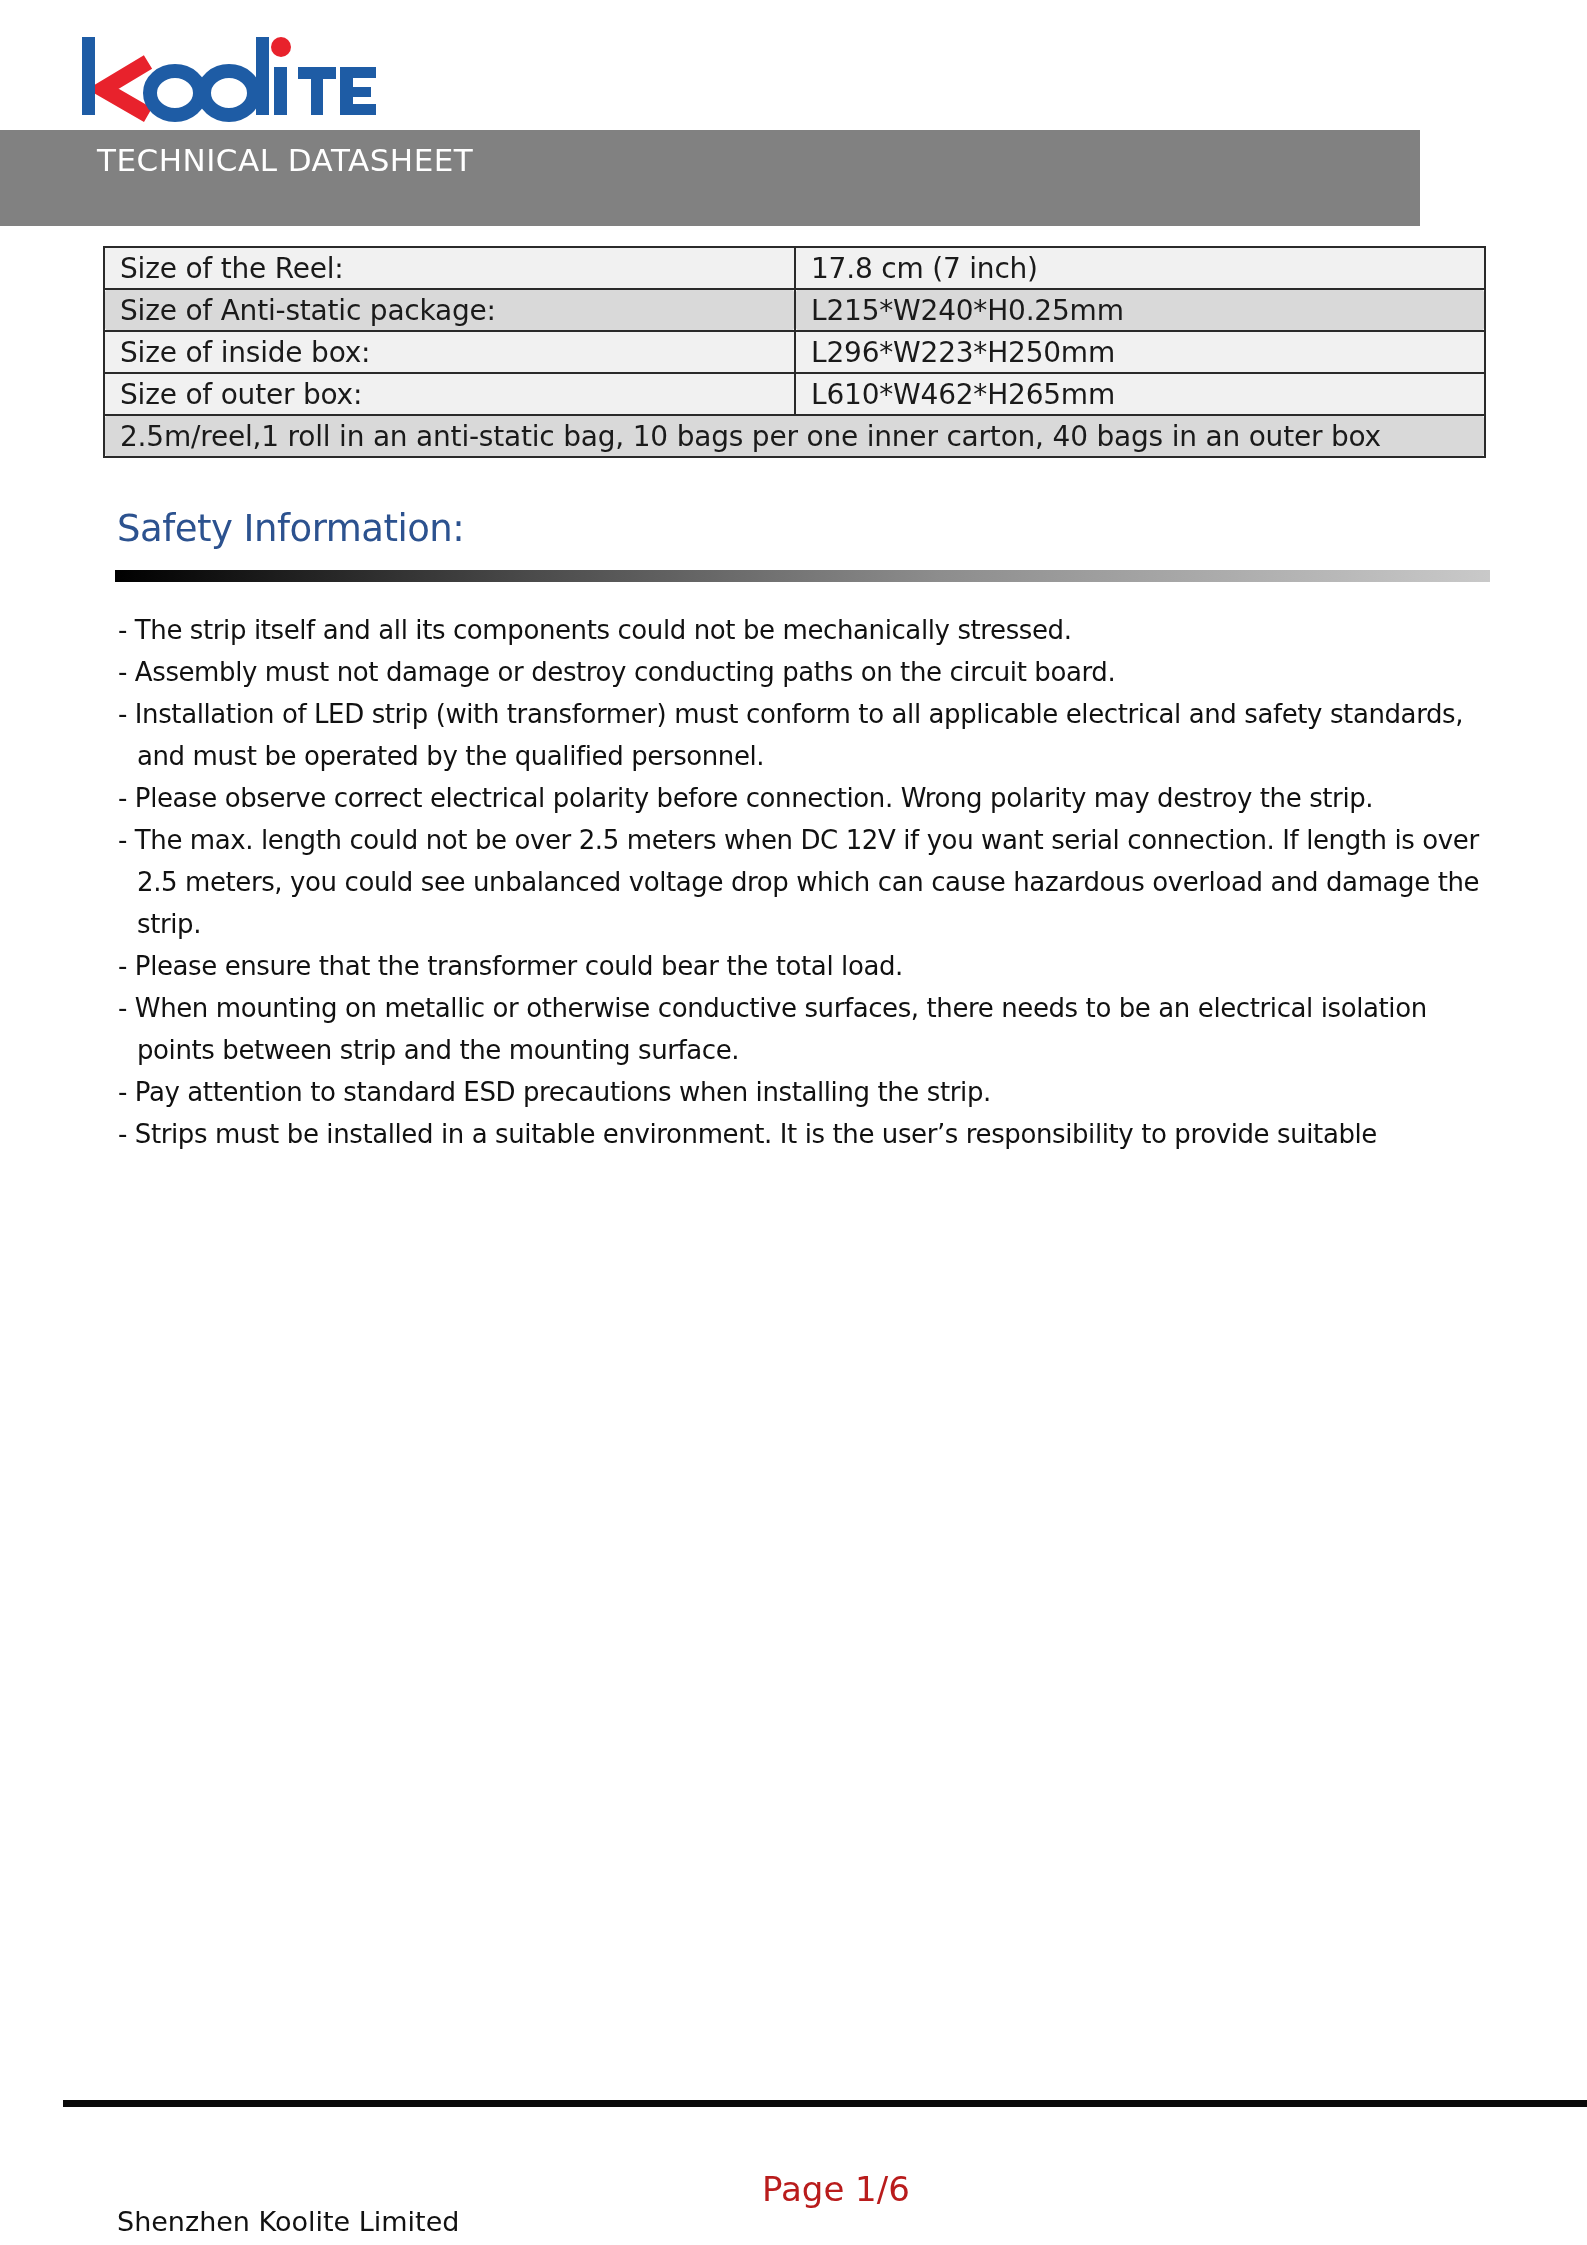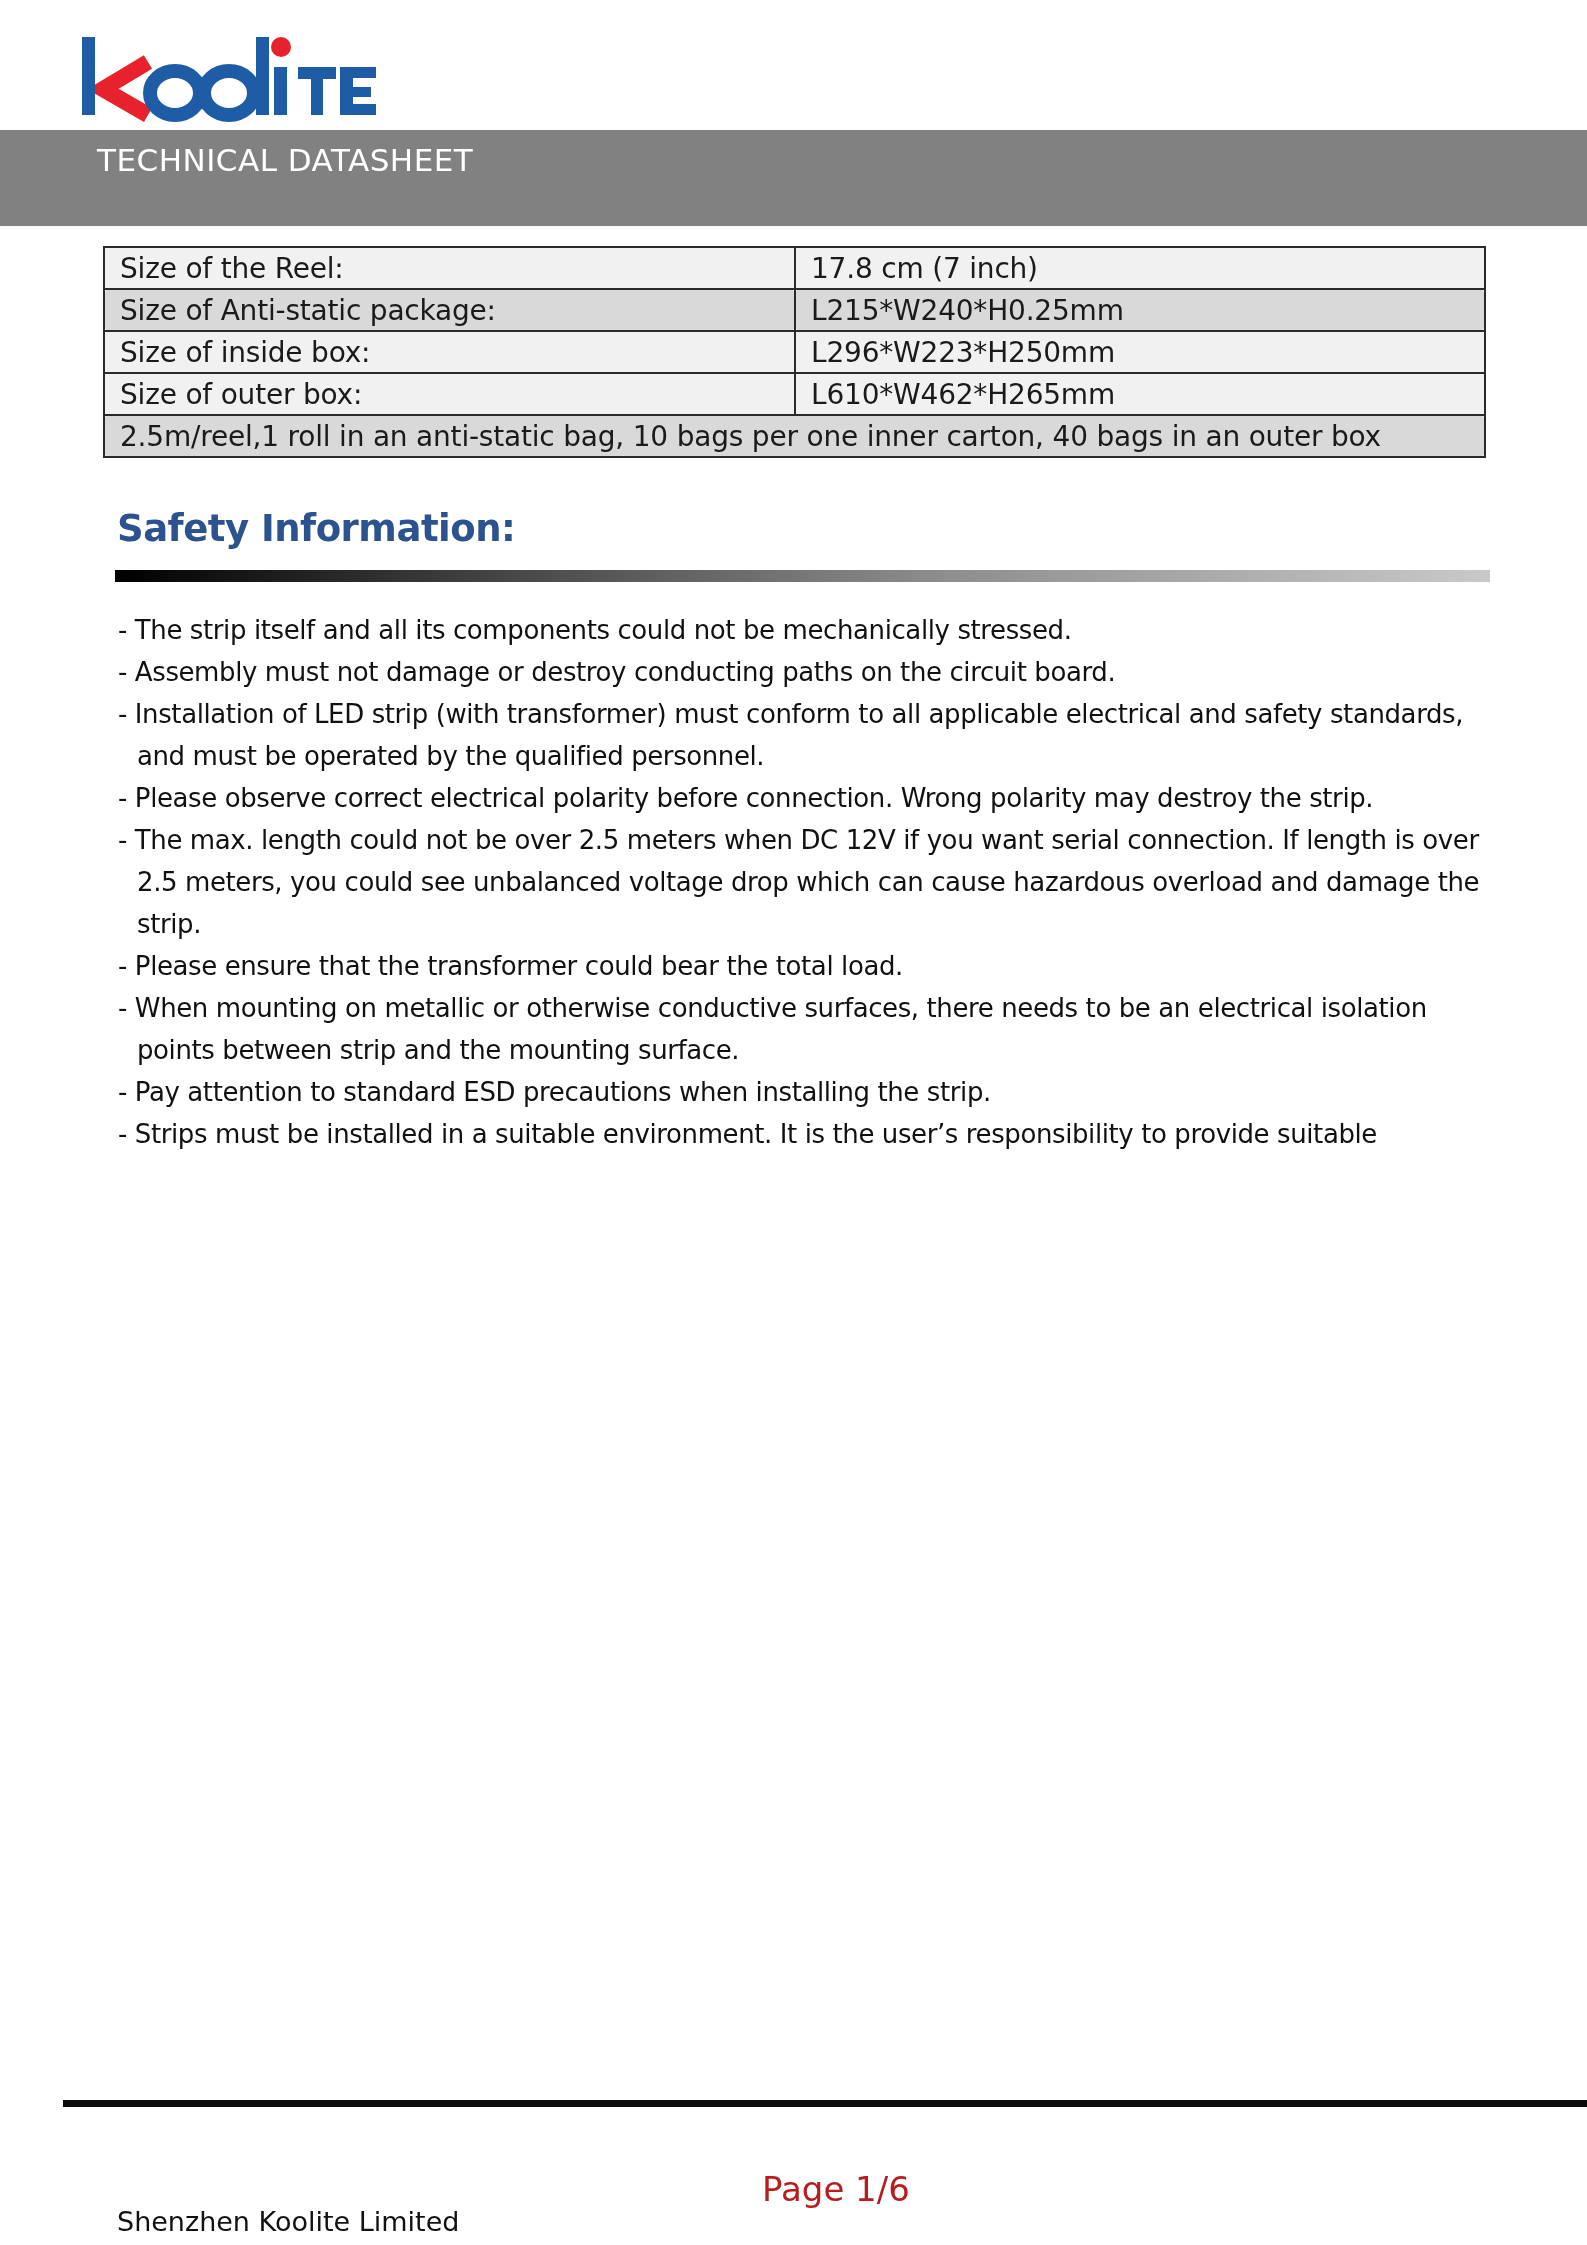--- a/index.html
+++ b/index.html
@@ -14,21 +14,21 @@
 
   
   .logo{position:absolute;left:78px;top:30px;width:302px;height:97px;}
   .logo svg{display:block;width:100%;height:100%;}
   .logo-blue{fill:var(--brand-blue,#1e5ca5);}
   .logo-red{fill:var(--brand-red,#e8222c);}
   .logo-red-stroke{stroke:var(--brand-red,#e8222c);fill:none;stroke-width:16;}
 
   
   .banner{
-    position:absolute;left:0;top:130px;width:1587px;height:96px;
+    position:absolute;left:0;top:130px;width:1420px;height:96px;
     background:var(--banner-bg,#818181);
     text-align:center;
   }
   .banner-left{
     position:absolute;left:97px;top:12px;
     font-size:31px;color:#ffffff;letter-spacing:0.5px;white-space:pre;
   }
   .banner-right{
     position:absolute;left:1133px;top:5px;
     font-size:33px;line-height:44px;color:#ffffff;white-space:pre;
@@ -49,21 +49,21 @@
     background:var(--row-light,#f1f1f1);
     white-space:nowrap;overflow:hidden;
   }
   .spec-table tr.shaded td{background:var(--row-shaded,#d9d9d9);border-radius:6px;}
   .spec-table col.c1{width:691px;}
   .spec-table col.c2{width:690px;}
 
   
   .section-heading{
     position:absolute;left:117px;top:505px;
-    font-size:37px;line-height:48px;font-weight:bold;
+    font-size:37px;line-height:48px;font-weight:normal;
     color:var(--heading-blue,#2c528f);
     letter-spacing:-0.5px;white-space:pre;
   }
   .rule-gradient{
     position:absolute;left:115px;top:570px;width:1375px;height:12px;
     background:linear-gradient(90deg,#000000 0%,#4a4a4a 30%,#8d8d8d 60%,#c9c9c9 100%);
   }
 
   
   .safety-list{

